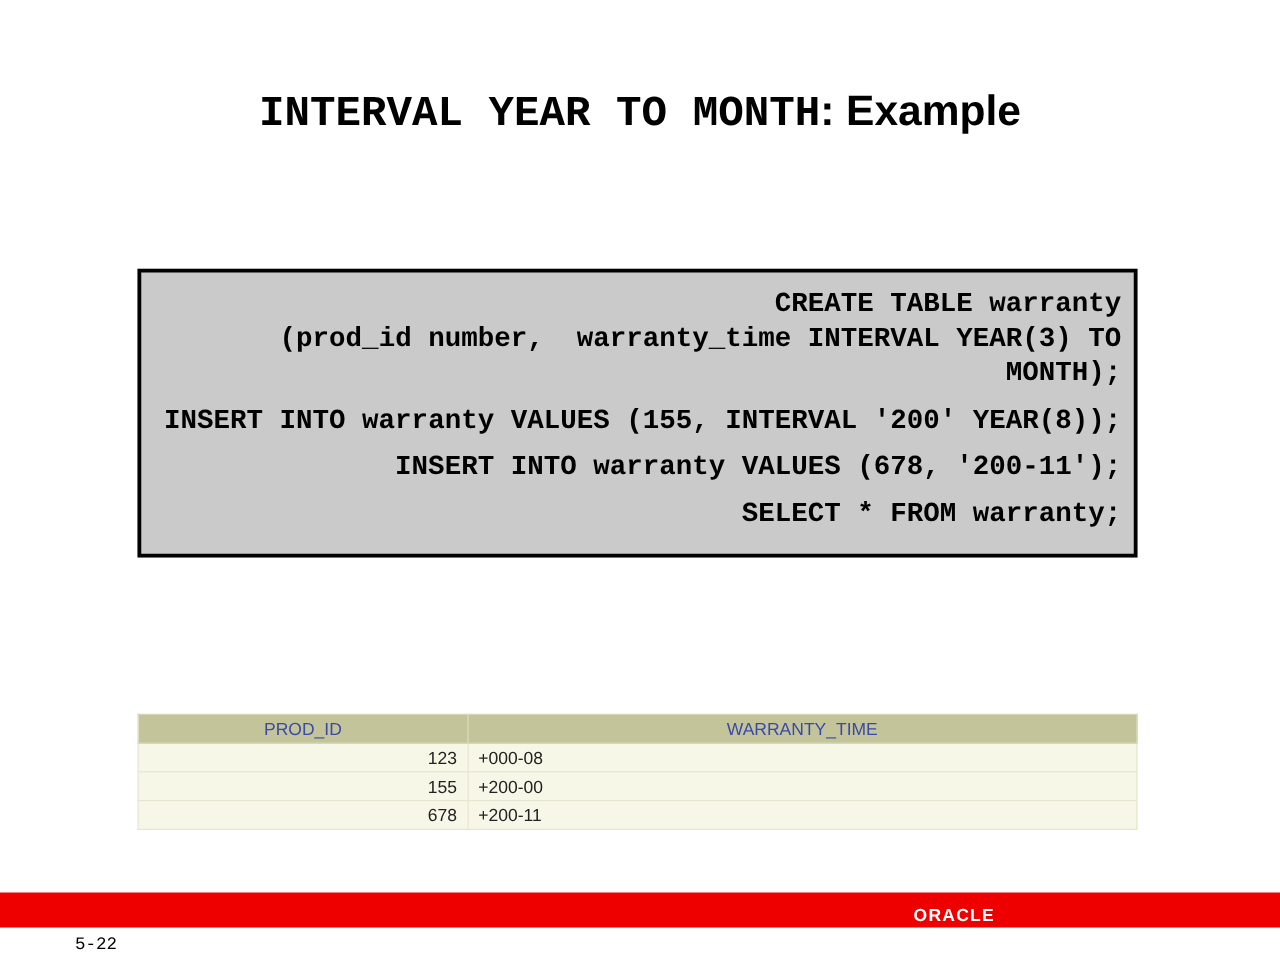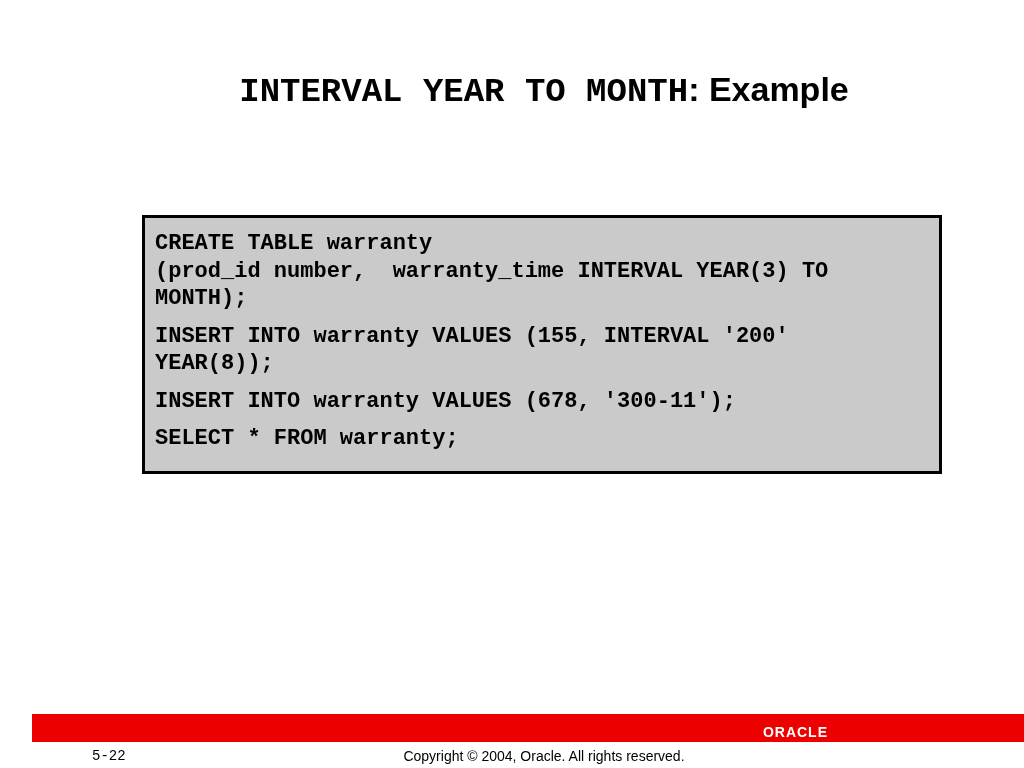--- a/index.html
+++ b/index.html
@@ -9,21 +9,20 @@
     height: 768px;
     background: #fff;
     font-family: Arial, Helvetica, sans-serif;
     overflow: hidden;
     position: relative;
   }
   .slide {
     position: relative;
     width: 816px;
     height: 768px;
-    margin-left: 32px;
   }
   .title {
     position: absolute;
     top: 70px;
     left: 0;
     width: 1024px;
     text-align: center;
     font-size: 34px;
     font-weight: 700;
     color: #000;
@@ -32,22 +31,23 @@
     font-family: "Courier New", Courier, monospace;
     font-weight: 700;
   }
   .codebox {
     position: absolute;
     left: 110px;
     top: 215px;
     width: 800px;
     border: 3px solid #000;
     background: #cacaca;
-    padding: 6px 20px 8px 10px;
+    padding: 6px 10px 8px 10px;
     box-sizing: border-box;
+    text-align: right;
   }
   .codebox p {
     margin: 6px 0 10px 0;
     font-family: "Courier New", Courier, monospace;
     font-size: 22px;
     font-weight: 700;
     line-height: 1.25;
     color: #000;
     white-space: pre-wrap;
     word-wrap: break-word;
@@ -120,24 +120,45 @@
 <div class="slide">
 
   <div class="title">
     <span class="mono">INTERVAL YEAR TO MONTH</span><span>: Example</span>
   </div>
 
   <div class="codebox">
     <p>CREATE TABLE warranty
 (prod_id number,  warranty_time INTERVAL YEAR(3) TO MONTH);</p>
     <p>INSERT INTO warranty VALUES (155, INTERVAL '200' YEAR(8));</p>
-    <p>INSERT INTO warranty VALUES (678, '300-11');</p>
+    <p>INSERT INTO warranty VALUES (678, '200-11');</p>
     <p>SELECT * FROM warranty;</p>
   </div>
 
+  <table class="result-table">
+    <thead>
+      <tr>
+        <th>PROD_ID</th>
+        <th>WARRANTY_TIME</th>
+      </tr>
+    </thead>
+    <tbody>
+      <tr>
+        <td class="num">123</td>
+        <td class="val">+000-08</td>
+      </tr>
+      <tr>
+        <td class="num">155</td>
+        <td class="val">+200-00</td>
+      </tr>
+      <tr>
+        <td class="num">678</td>
+        <td class="val">+200-11</td>
+      </tr>
+    </tbody>
+  </table>
 
   <div class="bottom-bar"></div>
   <div class="oracle-logo">ORACLE</div>
 
-  <div class="copyright">Copyright © 2004, Oracle.  All rights reserved.</div>
   <div class="pagenum">5-22</div>
 
 </div>
 
 </body></html>

